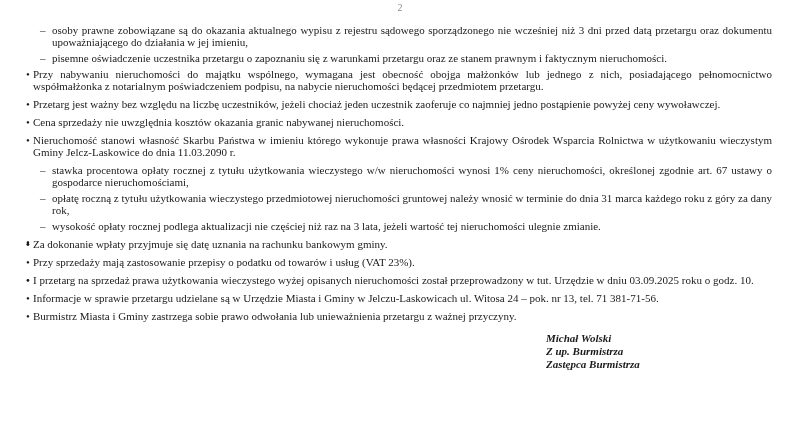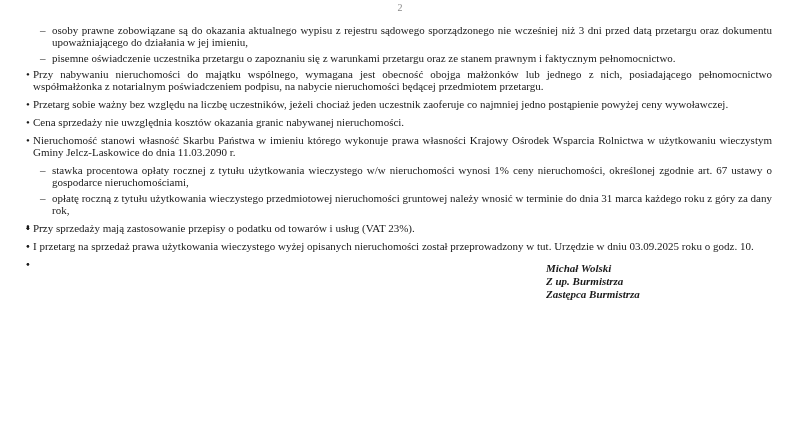--- a/index.html
+++ b/index.html
@@ -67,31 +67,31 @@
 
   <div class="content">
 
     <div class="item dash">
       <span class="marker">–</span>
       <span>osoby prawne zobowiązane są do okazania aktualnego wypisu z rejestru sądowego sporządzonego nie wcześniej niż 3 dni przed datą przetargu oraz dokumentu upoważniającego do działania w jej imieniu,</span>
     </div>
 
     <div class="item dash">
       <span class="marker">–</span>
-      <span>pisemne oświadczenie uczestnika przetargu o zapoznaniu się z warunkami przetargu oraz ze stanem prawnym i faktycznym pełnomocnictwo.</span>
+      <span>pisemne oświadczenie uczestnika przetargu o zapoznaniu się z warunkami przetargu oraz ze stanem prawnym i faktycznym nieruchomości.</span>
     </div>
 
     <div class="item bullet">
       <span class="marker">•</span>
       <span>Przy nabywaniu nieruchomości do majątku wspólnego, wymagana jest obecność obojga małżonków lub jednego z nich, posiadającego pełnomocnictwo współmałżonka z notarialnym poświadczeniem podpisu, na nabycie nieruchomości będącej przedmiotem przetargu.</span>
     </div>
 
     <div class="item bullet">
       <span class="marker">•</span>
-      <span>Przetarg sobie ważny bez względu na liczbę uczestników, jeżeli chociaż jeden uczestnik zaoferuje co najmniej jedno postąpienie powyżej ceny wywoławczej.</span>
+      <span>Przetarg jest ważny bez względu na liczbę uczestników, jeżeli chociaż jeden uczestnik zaoferuje co najmniej jedno postąpienie powyżej ceny wywoławczej.</span>
     </div>
 
     <div class="item bullet">
       <span class="marker">•</span>
       <span>Cena sprzedaży nie uwzględnia kosztów okazania granic nabywanej nieruchomości.</span>
     </div>
 
     <div class="item bullet">
       <span class="marker">•</span>
       <span>Nieruchomość stanowi własność Skarbu Państwa w imieniu którego wykonuje prawa własności Krajowy Ośrodek Wsparcia Rolnictwa w użytkowaniu wieczystym Gminy Jelcz-Laskowice do dnia 11.03.2090 r.</span>
@@ -102,58 +102,62 @@
       <span>stawka procentowa opłaty rocznej z tytułu użytkowania wieczystego w/w nieruchomości wynosi 1% ceny nieruchomości, określonej zgodnie art. 67 ustawy o gospodarce nieruchomościami,</span>
     </div>
 
     <div class="item dash">
       <span class="marker">–</span>
       <span>opłatę roczną z tytułu użytkowania wieczystego przedmiotowej nieruchomości gruntowej należy wnosić w terminie do dnia 31 marca każdego roku z góry za dany rok,</span>
     </div>
 
     <div class="item dash">
       <span class="marker">–</span>
+      <span>wysokość opłaty rocznej podlega aktualizacji nie częściej niż raz na 3 lata, jeżeli wartość tej nieruchomości ulegnie zmianie.</span>
     </div>
 
     <div class="item bullet">
       <span class="marker">•</span>
     </div>
 
     <div class="item bullet">
       <span class="marker">•</span>
     </div>
 
     <div class="item bullet">
       <span class="marker">•</span>
     </div>
 
     <div class="item bullet">
       <span class="marker">•</span>
+      <span>Za dokonanie wpłaty przyjmuje się datę uznania na rachunku bankowym gminy.</span>
     </div>
 
     <div class="item bullet">
       <span class="marker">•</span>
       <span>Przy sprzedaży mają zastosowanie przepisy o podatku od towarów i usług (VAT 23%).</span>
     </div>
 
     <div class="item bullet">
       <span class="marker">•</span>
     </div>
 
     <div class="item bullet">
       <span class="marker">•</span>
       <span>I przetarg na sprzedaż prawa użytkowania wieczystego wyżej opisanych nieruchomości został przeprowadzony w tut. Urzędzie w dniu 03.09.2025 roku o godz. 10.</span>
     </div>
 
     <div class="item bullet">
       <span class="marker">•</span>
+      <span>Informacje w sprawie przetargu udzielane są w Urzędzie Miasta i Gminy w Jelczu-Laskowicach ul. Witosa 24 – pok. nr 13, tel. 71 381-71-56.</span>
     </div>
 
     <div class="item bullet">
       <span class="marker">•</span>
+      <span>Burmistrz Miasta i Gminy zastrzega sobie prawo odwołania lub unieważnienia przetargu z ważnej przyczyny.</span>
     </div>
 
     <div class="signature">
       <div>Michał Wolski</div>
       <div>Z up. Burmistrza</div>
       <div>Zastępca Burmistrza</div>
     </div>
 
   </div>
 </div>

